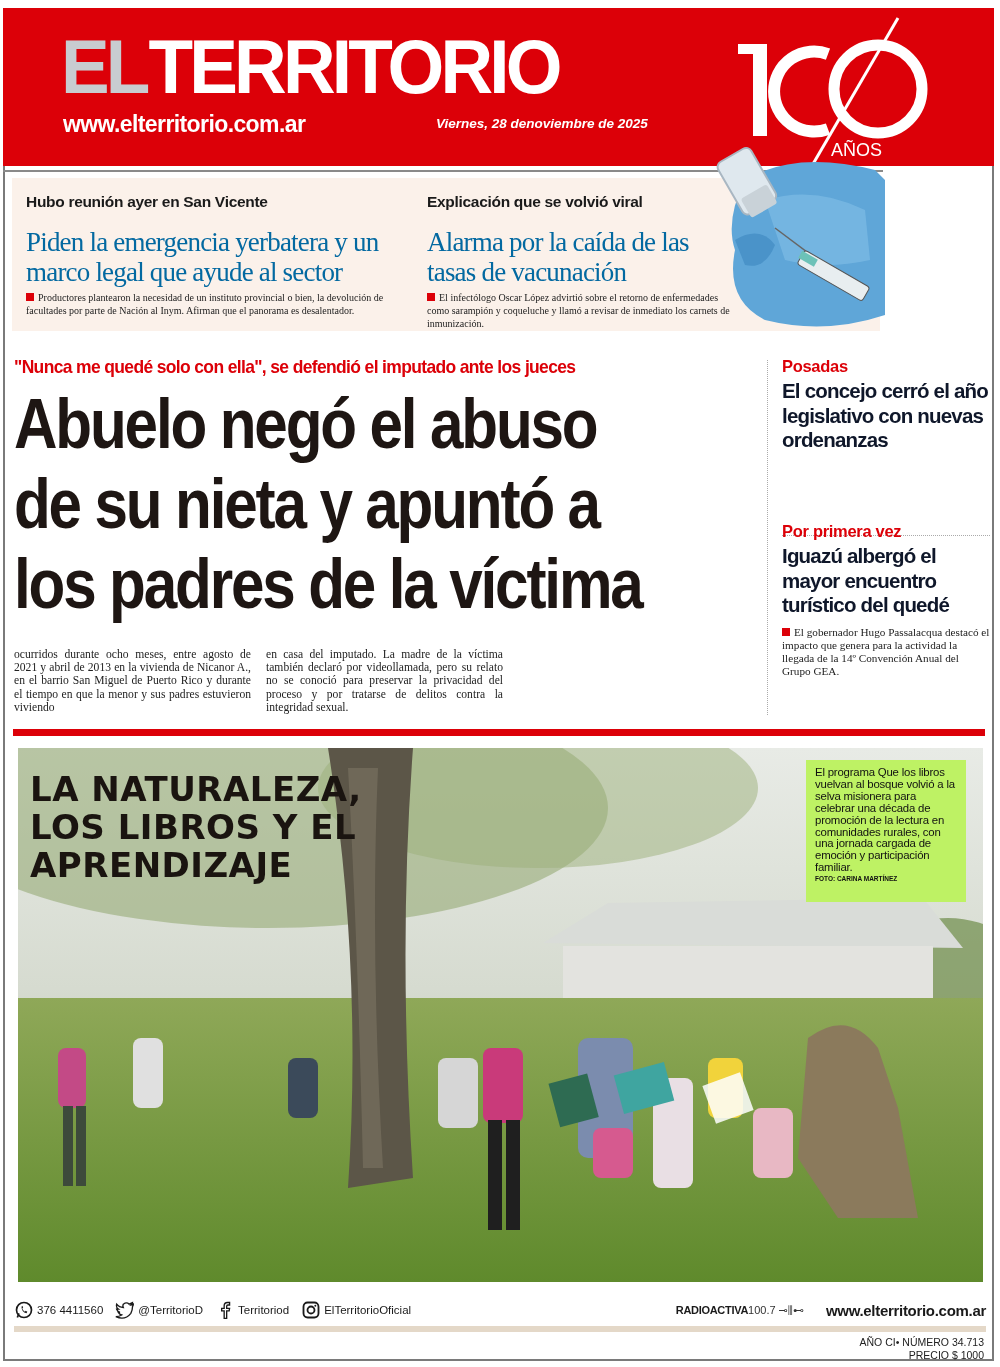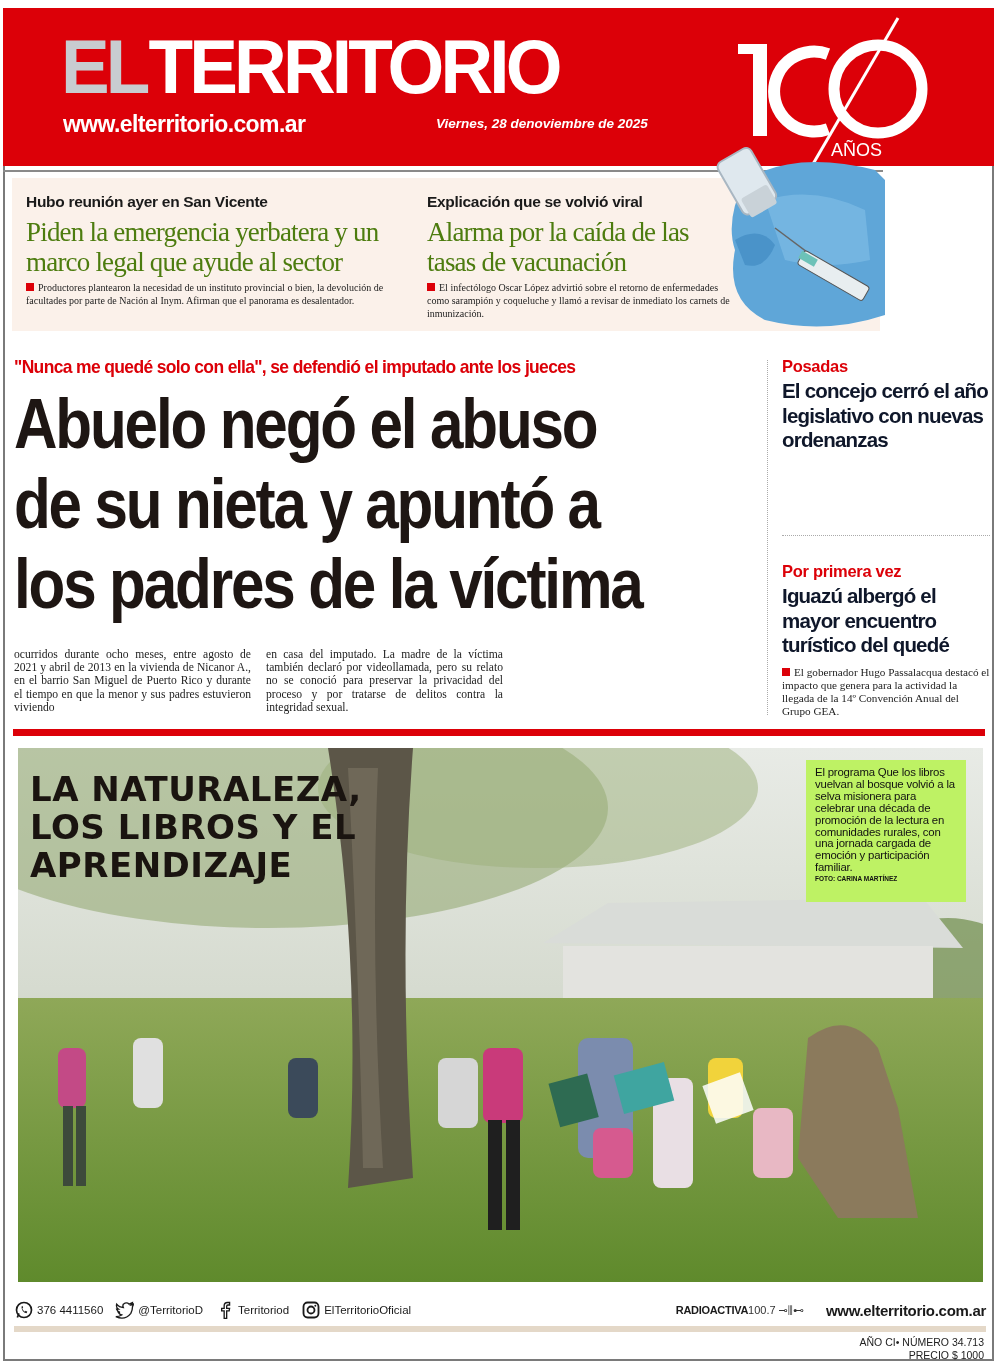--- a/index.html
+++ b/index.html
@@ -17,21 +17,21 @@
   .cien svg { width: 100%; height: 100%; }
 
   
   .frame { position: absolute; left: 3px; top: 166px; width: 991px; height: 1195px; border-left: 2px solid #7a7a7a; border-right: 2px solid #7a7a7a; border-bottom: 2px solid #7a7a7a; }
 
   
   .topstrip { position: absolute; left: 12px; top: 178px; width: 868px; height: 153px; background: #fbf1ea; }
   .topstrip-line { position: absolute; left: 3px; top: 170px; width: 880px; height: 2px; background: #8a8a8a; }
   .ts-story { position: absolute; top: 193px; }
   .ts-kicker { font-family: "Liberation Sans", sans-serif; font-weight: 700; font-size: 15.5px; color: #1a1a1a; letter-spacing: -0.3px; }
-  .ts-title { font-family: "Liberation Serif", serif; font-weight: 400; font-size: 27px; line-height: 30px; color: #4d7c0f; letter-spacing: -0.8px; margin-top: 6px; }
+  .ts-title { font-family: "Liberation Serif", serif; font-weight: 400; font-size: 27px; line-height: 30px; color: #0369a1; letter-spacing: -0.8px; margin-top: 16px; }
   .ts-body { font-family: "Liberation Serif", serif; font-size: 10px; line-height: 13px; color: #222; margin-top: 4px; }
   .bullet { display: inline-block; width: 8px; height: 8px; background: #dc0008; margin-right: 4px; vertical-align: 0px; }
 
   .vaccine { position: absolute; left: 705px; top: 140px; width: 180px; height: 195px; }
 
   
   .main-kicker { position: absolute; left: 14px; top: 356px; font-family: "Liberation Sans", sans-serif; font-weight: 700; font-size: 19px; color: #dc0008; letter-spacing: -0.7px; transform: scaleX(0.92); transform-origin: left; white-space: nowrap; }
   .main-title { position: absolute; left: 14px; top: 384px; width: 760px; font-family: "Liberation Sans", sans-serif; font-weight: 700; font-size: 70px; line-height: 80px; color: #1e1613; letter-spacing: -2.5px; transform: scaleX(0.86); transform-origin: left; }
   .main-cols { position: absolute; left: 14px; top: 648px; width: 745px; display: flex; gap: 15px; }
   .main-col { width: 237px; font-size: 11.6px; line-height: 13.2px; text-align: justify; color: #222; }
@@ -126,21 +126,21 @@
   <p class="main-col">en casa del imputado. La madre de la víctima también declaró por videollamada, pero su relato no se conoció para preservar la privacidad del proceso y por tratarse de delitos contra la integridad sexual.</p>
 </div>
 
 <div class="col-sep"></div>
 
 <article class="side" style="top:357px;">
   <div class="side-kicker">Posadas</div>
   <h3 class="side-title">El concejo cerró el año legislativo con nuevas ordenanzas</h3>
 </article>
 <div class="side-sep"></div>
-<article class="side" style="top:562px;">
+<article class="side" style="top:522px;">
   <div class="side-kicker">Por primera vez</div>
   <h3 class="side-title">Iguazú albergó el mayor encuentro turístico del quedé</h3>
   <p class="side-body"><span class="bullet"></span><span>El gobernador Hugo Passalacqua destacó el impacto que genera para la actividad la llegada de la 14º Convención Anual del Grupo GEA.</span></p>
 </article>
 
 <div class="red-rule"></div>
 
 <div class="photo">
   <svg viewBox="0 0 965 534" preserveAspectRatio="none">
     <defs>

